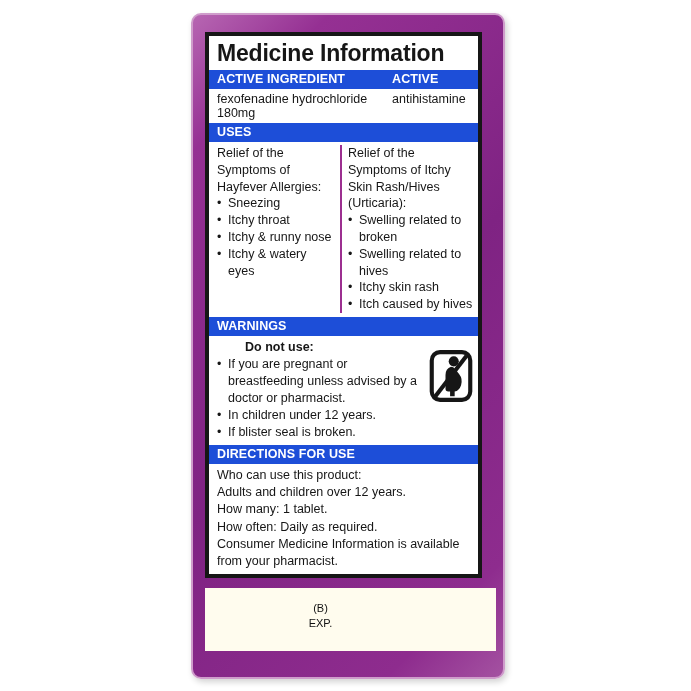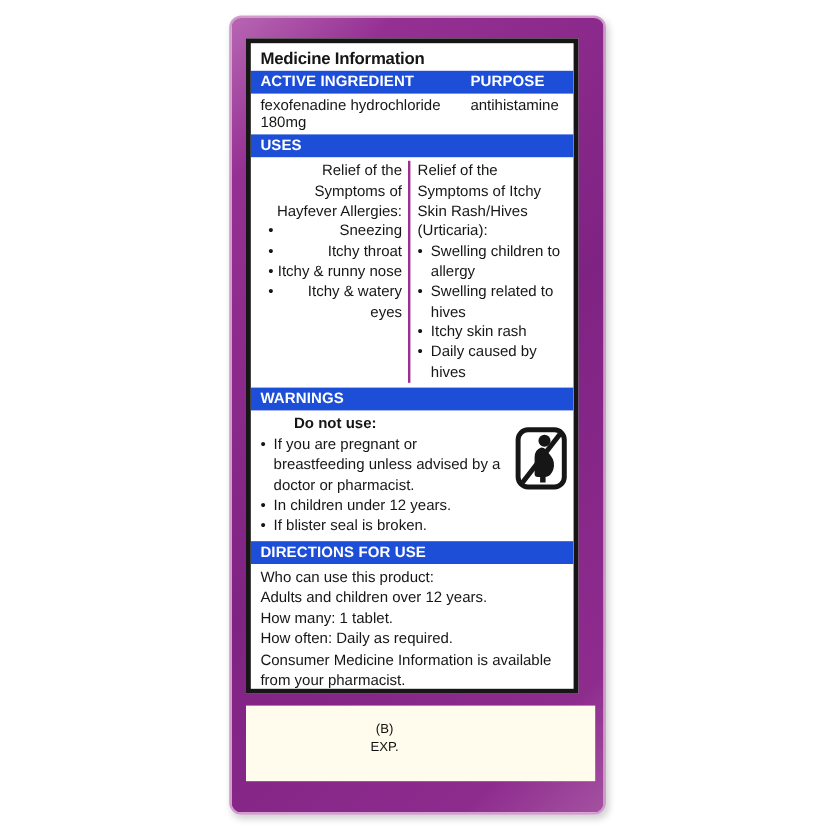--- a/index.html
+++ b/index.html
@@ -14,33 +14,33 @@
     border:2px solid #cf9ccb;
     background:linear-gradient(135deg,#b766b2 0%,#953093 14%,#7f2383 52%,#8e2c8e 88%,#a452a1 100%);
     box-shadow:2px 3px 6px rgba(0,0,0,0.18);
   }
   .panel{
     position:absolute;left:12px;top:17px;width:277px;height:546px;
     box-sizing:border-box;background:#ffffff;border:4px solid #161616;
     display:flex;flex-direction:column;overflow:hidden;
   }
   .title{
-    font-size:14px;font-weight:bold;padding:4px 8px 3px;letter-spacing:-0.2px;
+    font-size:23px;font-weight:bold;padding:4px 8px 3px;letter-spacing:-0.2px;
   }
   .bar{
     background:#1d4ed8;color:#ffffff;font-weight:bold;font-size:12.5px;
     padding:2px 8px 3px;display:flex;letter-spacing:0.1px;flex:0 0 auto;
   }
   .bar .c-left{flex:1;}
   .bar .c-right{width:78px;}
   .ing-row{display:flex;font-size:12.5px;padding:3px 8px;}
   .ing-row .c-left{flex:1;}
   .ing-row .c-right{width:78px;}
   .uses{display:flex;font-size:12.5px;line-height:16.8px;padding:3px 0 4px;}
-  .uses .colL{width:118px;padding:0 5px 0 8px;border-right:2px solid #9c2f90;text-align:right;}
+  .uses .colL{width:118px;padding:0 5px 0 8px;border-right:2px solid #9c2f90;}
   .uses .colR{flex:1;padding:0 4px 0 6px;}
   .bul{display:flex;}
   .bul .dot{width:11px;flex:0 0 11px;}
   .bul .txt{flex:1;}
   .warn-body{position:relative;font-size:12.5px;line-height:17px;padding:3px 8px 4px;}
   .warn-lead{font-weight:bold;margin-left:28px;}
   .warn-items{padding-right:46px;}
   .preg-icon{position:absolute;right:5px;top:13px;}
   .dir-body{font-size:12.5px;line-height:17.2px;padding:3px 8px 4px;}
   .dir-line .lbl{font-weight:normal;}
@@ -56,21 +56,21 @@
 <body>
 
 <div class="frame">
 
   <div class="panel">
 
     <div class="title">Medicine Information</div>
 
     <div class="bar">
       <span class="c-left">ACTIVE INGREDIENT</span>
-      <span class="c-right">PURPOSE</span>
+      <span class="c-right">ACTIVE</span>
     </div>
 
     <div class="ing-row">
       <span class="c-left">fexofenadine hydrochloride 180mg</span>
       <span class="c-right">antihistamine</span>
     </div>
 
     <div class="bar">
       <span class="c-left">USES</span>
     </div>
@@ -92,33 +92,33 @@
           </div>
         <div class="bul">
             <span class="dot">•</span>
             <span class="txt">Itchy &amp; watery eyes</span>
           </div>
       </div>
       <div class="colR">
         <div>Relief of the Symptoms of Itchy Skin Rash/Hives (Urticaria):</div>
         <div class="bul">
             <span class="dot">•</span>
-            <span class="txt">Swelling children to allergy</span>
+            <span class="txt">Swelling related to broken</span>
           </div>
         <div class="bul">
             <span class="dot">•</span>
             <span class="txt">Swelling related to hives</span>
           </div>
         <div class="bul">
             <span class="dot">•</span>
             <span class="txt">Itchy skin rash</span>
           </div>
         <div class="bul">
             <span class="dot">•</span>
-            <span class="txt">Daily caused by hives</span>
+            <span class="txt">Itch caused by hives</span>
           </div>
       </div>
     </div>
 
     <div class="bar">
       <span class="c-left">WARNINGS</span>
     </div>
 
     <div class="warn-body">
       <div class="warn-lead">Do not use:</div>

